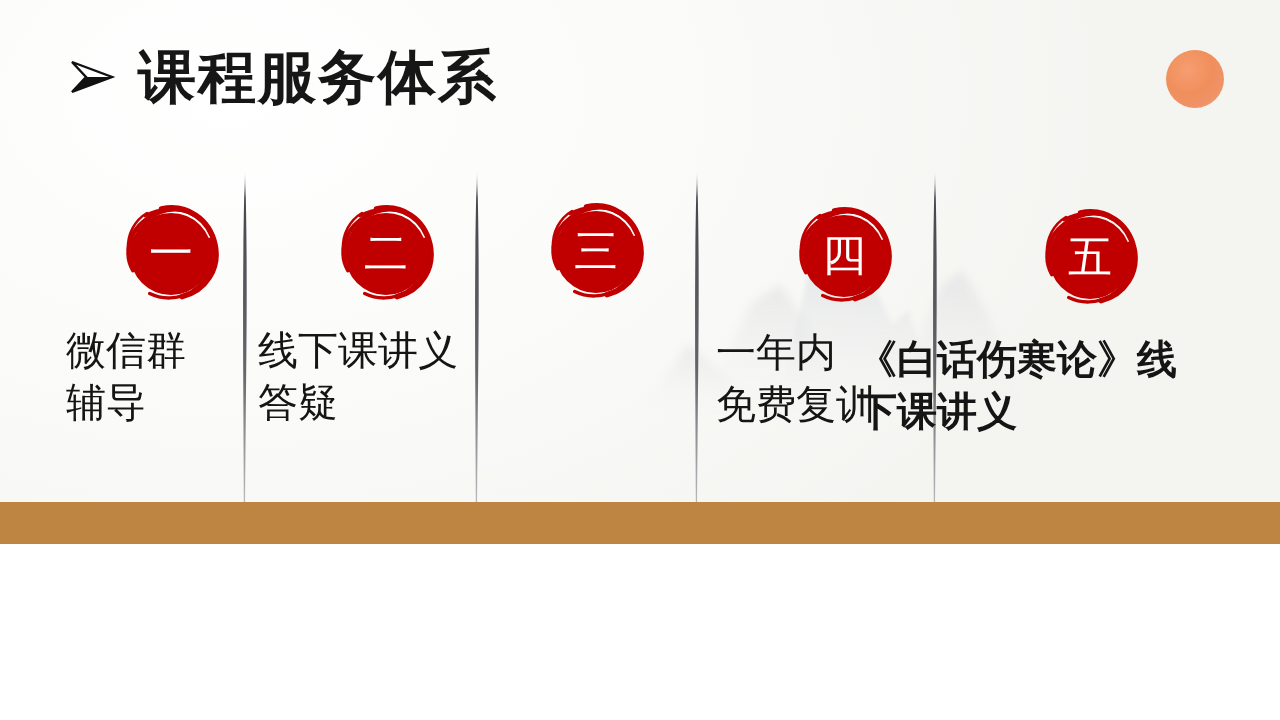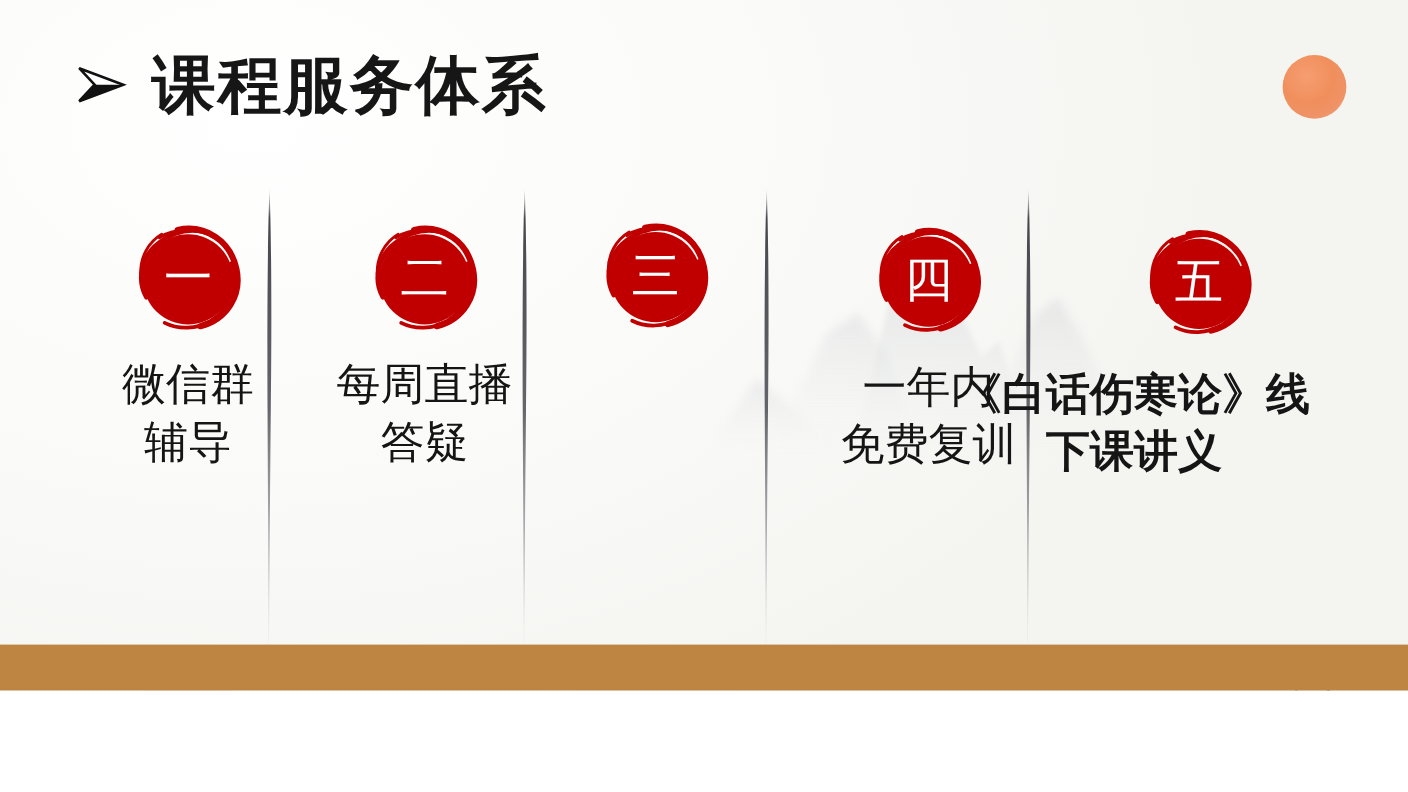--- a/index.html
+++ b/index.html
@@ -3,21 +3,21 @@
 <meta charset="utf-8">
 <style>
   html, body {
     margin: 0;
     padding: 0;
     background: #ffffff;
   }
   #slide {
     position: relative;
     width: 1280px;
-    height: 628px;
+    height: 544px;
     overflow: hidden;
     font-family: "Liberation Sans", "DejaVu Sans", sans-serif;
     background:
       radial-gradient(ellipse 900px 600px at 18% 18%, #ffffff 0%, #fafaf8 55%, #f4f4f1 100%),
       linear-gradient(160deg, #fbfbfa 0%, #f5f5f2 60%, #f2f2ef 100%);
     background-color: #f8f8f6;
   }
 
   
   .bg-art { position: absolute; inset: 0; pointer-events: none; }
@@ -107,21 +107,20 @@
     padding-bottom: 2px;
   }
 
   .col-label {
     margin-top: 14px;
     font-family: "DejaVu Sans", "Liberation Sans", sans-serif;
     font-size: 40px;
     font-weight: 400;
     color: #151515;
     line-height: 1.30;
-    text-align: center;
     letter-spacing: 0px;
   }
   .col-label.wide { width: 256px; }
   .col-label.narrow { width: 210px; }
   .col-label.five {
     margin-top: 19px;
     width: 230px;
     font-weight: 700;
   }
 
@@ -261,21 +260,21 @@
 辅导</div>
     </div>
 
     <div class="col" style="left:302px; top:198px; width:168px">
       <div class="seal">
         <svg viewBox="0 0 112 112">
             <use href="#sealArt"></use>
           </svg>
         <div class="seal-num">二</div>
       </div>
-      <div class="col-label wide" style="white-space:pre-line">每周直播
+      <div class="col-label wide" style="white-space:pre-line">线下课讲义
 答疑</div>
     </div>
 
     <div class="col" style="left:527px; top:196px; width:138px">
       <div class="seal">
         <svg viewBox="0 0 112 112">
             <use href="#sealArt"></use>
           </svg>
         <div class="seal-num">三</div>
       </div>

